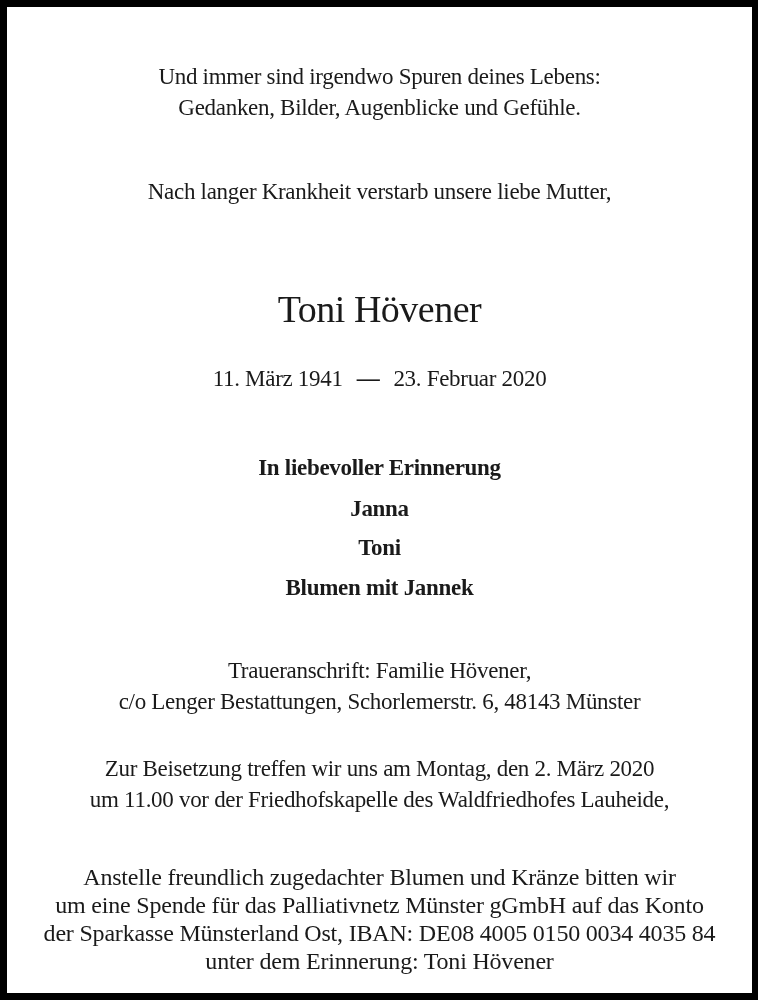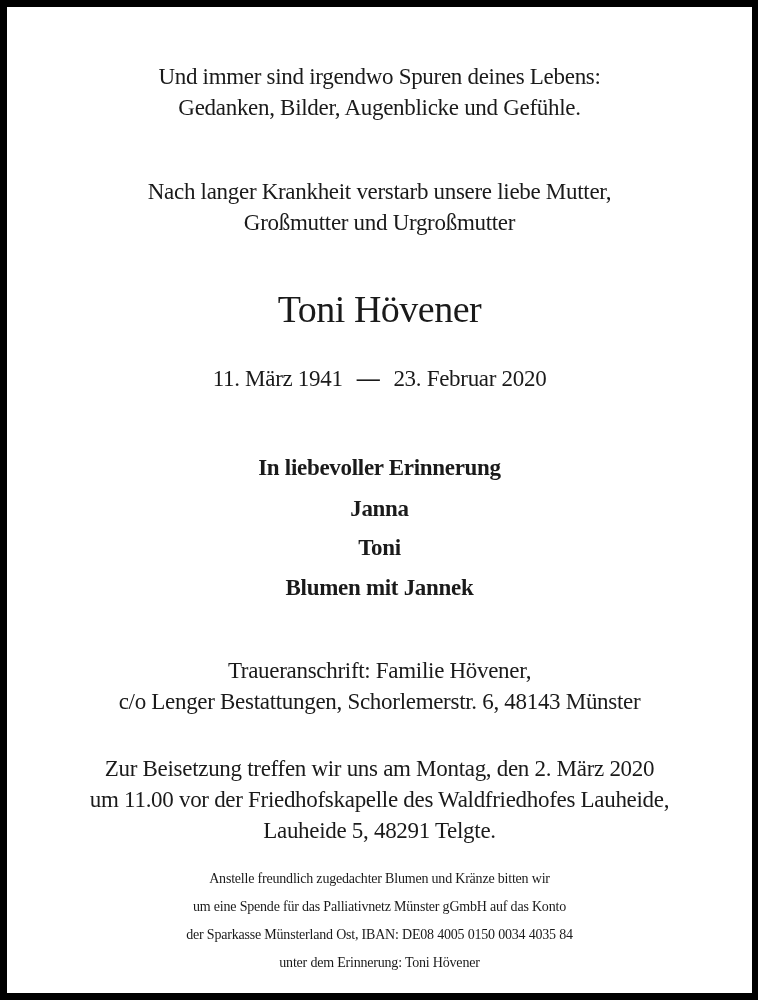--- a/index.html
+++ b/index.html
@@ -23,51 +23,49 @@
     font-size: 23px;
     letter-spacing: -0.3px;
     line-height: 1;
   }
   .name {
     font-size: 38px; letter-spacing: -0.5px;
   }
   .dates { font-size: 23px; }
   .dates .dash { display: inline-block; margin: 0 14px; font-weight: bold; }
   .bold { font-weight: bold; font-size: 23px; }
-  .small { font-size: 14px; letter-spacing: -0.2px; margin-top: 7px; }
+  .small { font-size: 24px; letter-spacing: -0.2px; }
 </style>
 </head>
 <body>
 
 <div class="frame">
   <div class="paper">
 
     <div class="line" style="top:58px">Und immer sind irgendwo Spuren deines Lebens:</div>
     <div class="line" style="top:89px">Gedanken, Bilder, Augenblicke und Gefühle.</div>
 
     <div class="line" style="top:173px">Nach langer Krankheit verstarb unsere liebe Mutter,</div>
-    <div class="line" style="top:204px">Großmutter und Urgroßmutter</div>
 
     <div class="line name" style="top:283px">Toni Hövener</div>
 
     <div class="line dates" style="top:360px">
       <span>11. März 1941</span><span class="dash">—</span><span>23. Februar 2020</span>
     </div>
 
     <div class="line bold" style="top:449px">In liebevoller Erinnerung</div>
     <div class="line bold" style="top:490px">Janna</div>
     <div class="line bold" style="top:529px">Toni</div>
     <div class="line bold" style="top:569px">Blumen mit Jannek</div>
 
     <div class="line" style="top:652px">Traueranschrift: Familie Hövener,</div>
     <div class="line" style="top:683px">c/o Lenger Bestattungen, Schorlemerstr. 6, 48143 Münster</div>
 
     <div class="line" style="top:750px">Zur Beisetzung treffen wir uns am Montag, den 2. März 2020</div>
     <div class="line" style="top:781px">um 11.00 vor der Friedhofskapelle des Waldfriedhofes Lauheide,</div>
-    <div class="line" style="top:812px">Lauheide 5, 48291 Telgte.</div>
 
     <div class="line small" style="top:858px">Anstelle freundlich zugedachter Blumen und Kränze bitten wir</div>
     <div class="line small" style="top:886px">um eine Spende für das Palliativnetz Münster gGmbH auf das Konto</div>
     <div class="line small" style="top:914px">der Sparkasse Münsterland Ost, IBAN: DE08 4005 0150 0034 4035 84</div>
     <div class="line small" style="top:942px">unter dem Erinnerung: Toni Hövener</div>
 
   </div>
 </div>
 
 </body></html>

